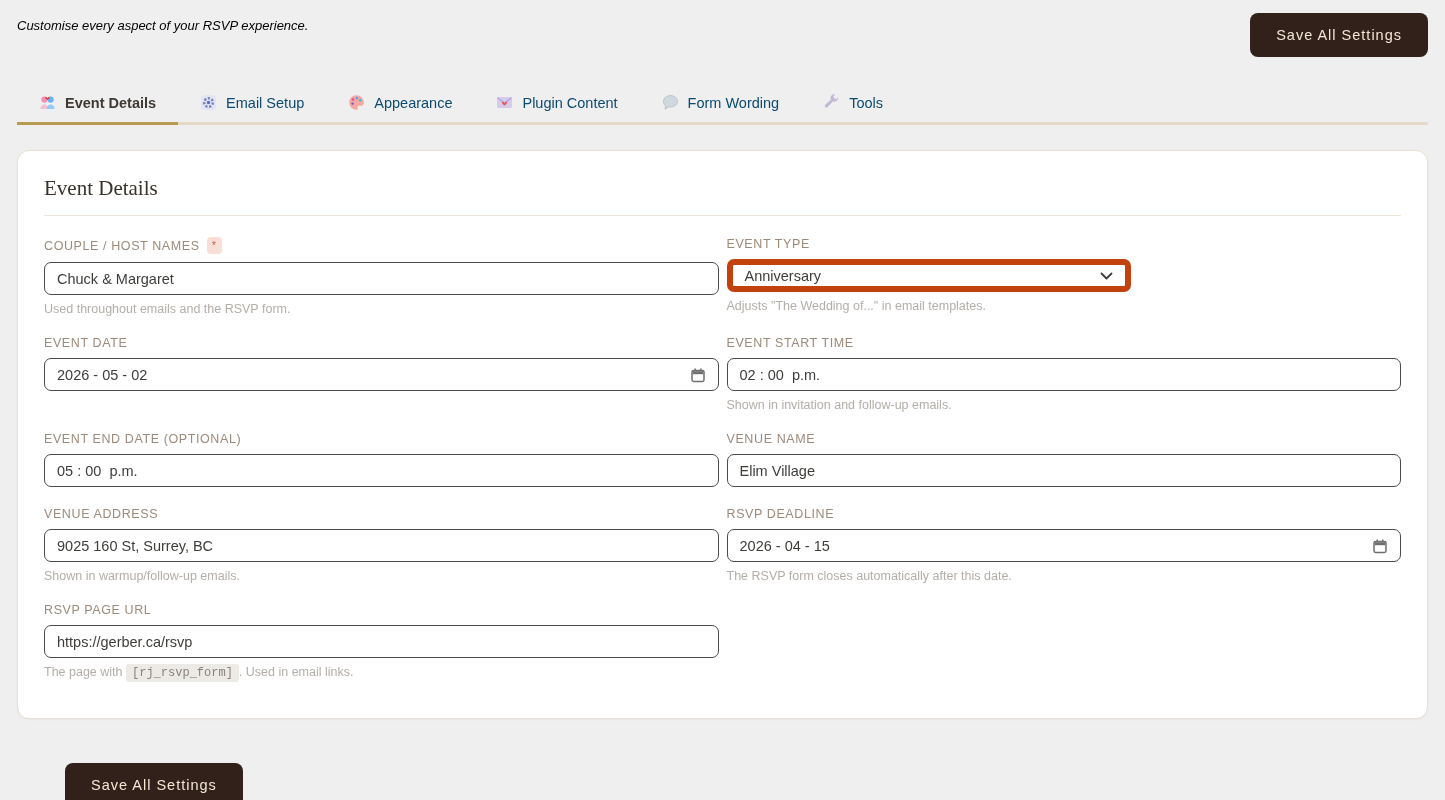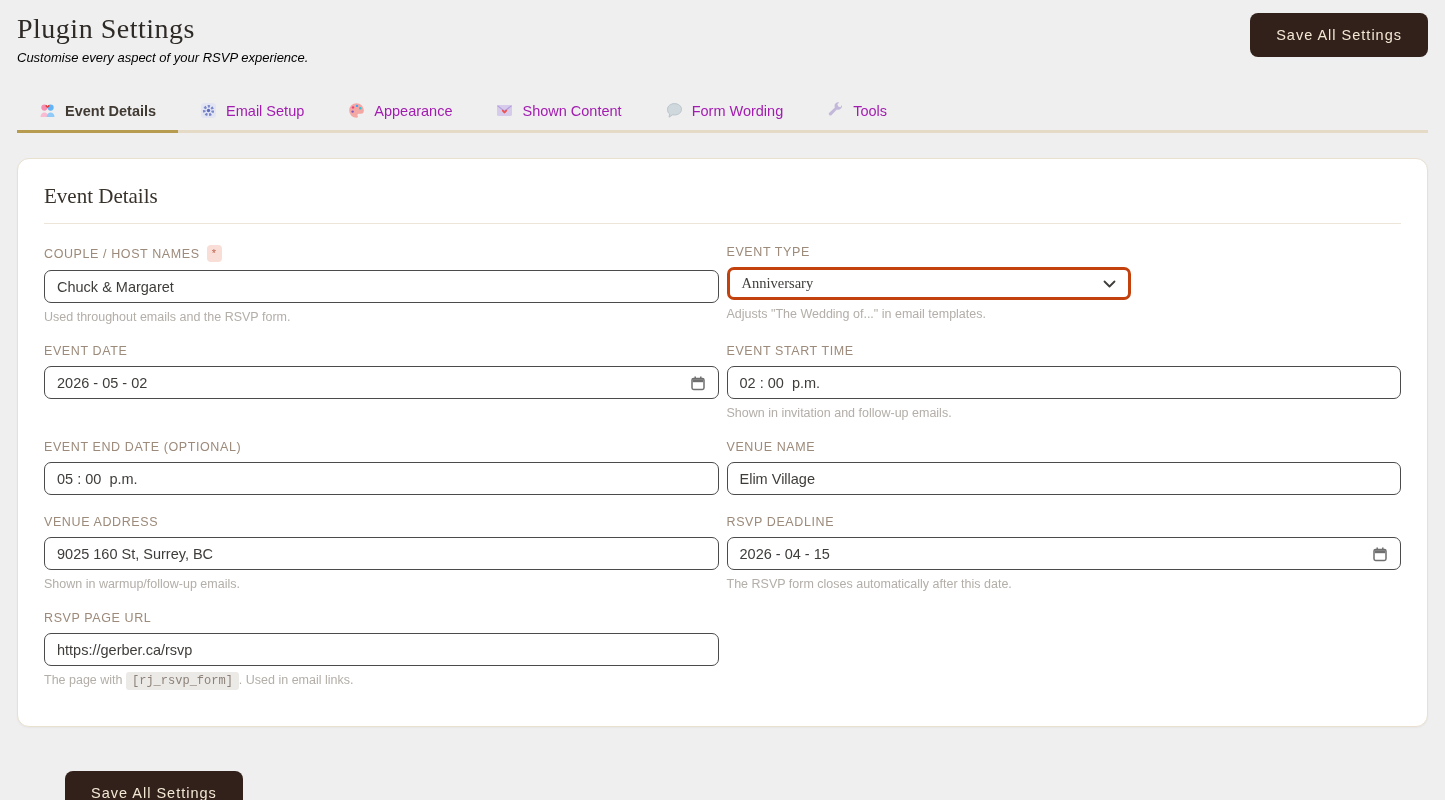--- a/index.html
+++ b/index.html
@@ -27,21 +27,21 @@
   }
 
   
   .tabs {
     display: flex; margin-top: 29px;
     border-bottom: 3px solid #e4dac6;
   }
   .tab {
     display: flex; align-items: center; gap: 9px;
     padding: 8px 22px 11px 22px; cursor: pointer; position: relative;
-    font-size: 14.5px; color: #a21caf; white-space: nowrap;
+    font-size: 14.5px; color: #0c4a6e; white-space: nowrap;
   }
   .tab .tab-icon { width: 17px; height: 17px; flex: 0 0 auto; }
   .tab.active { color: #403a33; font-weight: bold; }
   .tab.active::after {
     content: ""; position: absolute; left: 0; right: 0; bottom: -3px;
     height: 3px; background: #b79b4e;
   }
 
   
   .card {
@@ -75,41 +75,40 @@
     height: 33px; padding: 12px 12px;
   }
   .input-box input {
     border: none; outline: none; background: transparent; flex: 1;
     font-size: 14.5px; color: #3f3d3a; font-family: "Liberation Sans", sans-serif;
     padding: 0; min-width: 0;
   }
   .picker-icon { flex: 0 0 auto; display: flex; cursor: pointer; }
   .select-box {
     display: flex; align-items: center; justify-content: space-between;
-    border: 3px solid #c2410c; border-radius: 7px; background: #fff;
+    border: 6px solid #c2410c; border-radius: 7px; background: #fff;
     height: 33px; padding: 0 12px; width: 60%; cursor: pointer;
-    font-size: 14.5px; color: #3f3d3a; font-family: Liberation Serif, serif;
+    font-size: 14.5px; color: #3f3d3a;
   }
   .helper { font-size: 12.5px; color: #b3aea8; margin-top: 7px; }
   .code-chip {
     font-family: "Liberation Mono", monospace;
     background: #eceae7; color: #8b8178; border-radius: 3px;
     padding: 2px 6px; font-size: 12px;
   }
 
   .footer { margin-top: 44px; }
 </style>
 </head>
 <body>
 
 <div class="page">
 
   <div class="header">
     <div>
-      <div class="page-title">Plugin Settings</div>
       <div class="page-subtitle">Customise every aspect of your RSVP experience.</div>
     </div>
     <button class="btn-dark">Save All Settings</button>
   </div>
 
   <div class="tabs">
     <div class="tab active">
       <svg class="tab-icon" viewBox="0 0 17 17">
         <circle cx="5.4" cy="5.6" r="3.1" fill="#f48fb1"></circle>
         <circle cx="11.6" cy="5.6" r="3.1" fill="#64b5f6"></circle>
@@ -136,21 +135,21 @@
         <circle cx="4.6" cy="9.6" r="1.2" fill="#7e57c2"></circle>
       </svg>
       <span>Appearance</span>
     </div>
     <div class="tab">
       <svg class="tab-icon" viewBox="0 0 17 17">
         <rect x="1" y="3" width="15" height="11" rx="1.6" fill="#d7cbec"></rect>
         <path d="M1.4 3.6l7.1 5.6 7.1-5.6" fill="none" stroke="#b39ddb" stroke-width="1.2"></path>
         <path d="M8.5 9.2l1-1.1c.6-.6 1.6-.1 1.6.6 0 1-2.6 2.7-2.6 2.7S5.9 9.7 5.9 8.7c0-.7 1-1.2 1.6-.6z" fill="#ef5350"></path>
       </svg>
-      <span>Shown Content</span>
+      <span>Plugin Content</span>
     </div>
     <div class="tab">
       <svg class="tab-icon" viewBox="0 0 17 17">
         <path d="M8.5 1.6c4 0 7 2.5 7 5.7s-3 5.7-7 5.7c-.6 0-1.2-.1-1.8-.2L3 15.2l.6-3.1c-1.3-1-2.1-2.5-2.1-4.8 0-3.2 3-5.7 7-5.7z" fill="#cfd8dc" stroke="#b0bec5" stroke-width="0.8"></path>
       </svg>
       <span>Form Wording</span>
     </div>
     <div class="tab">
       <svg class="tab-icon" viewBox="0 0 17 17">
         <path d="M14.8 3.1a3.6 3.6 0 0 1-4.9 4.3L4.6 13a1.6 1.6 0 1 1-2.3-2.3l5.6-5.3a3.6 3.6 0 0 1 4.3-4.9L10.4 2.3l.9 2.1 2.1.9z" fill="#c3b8da"></path>

